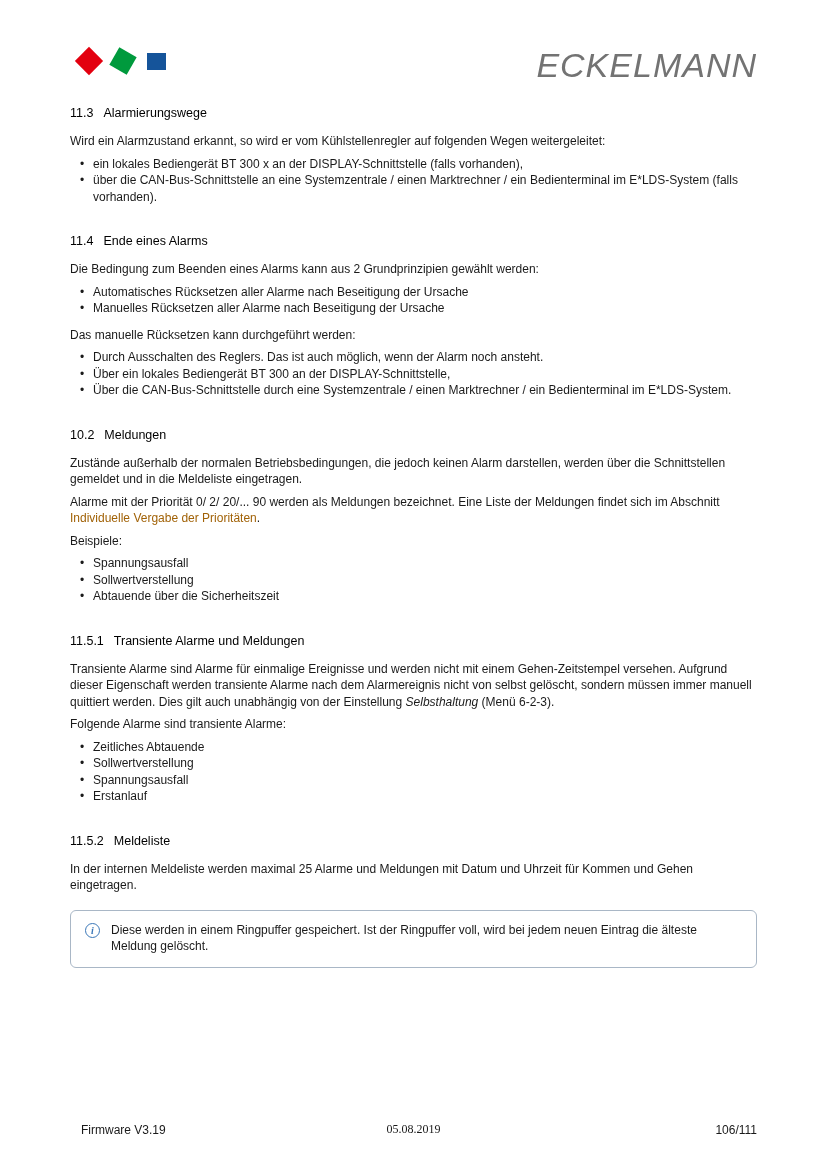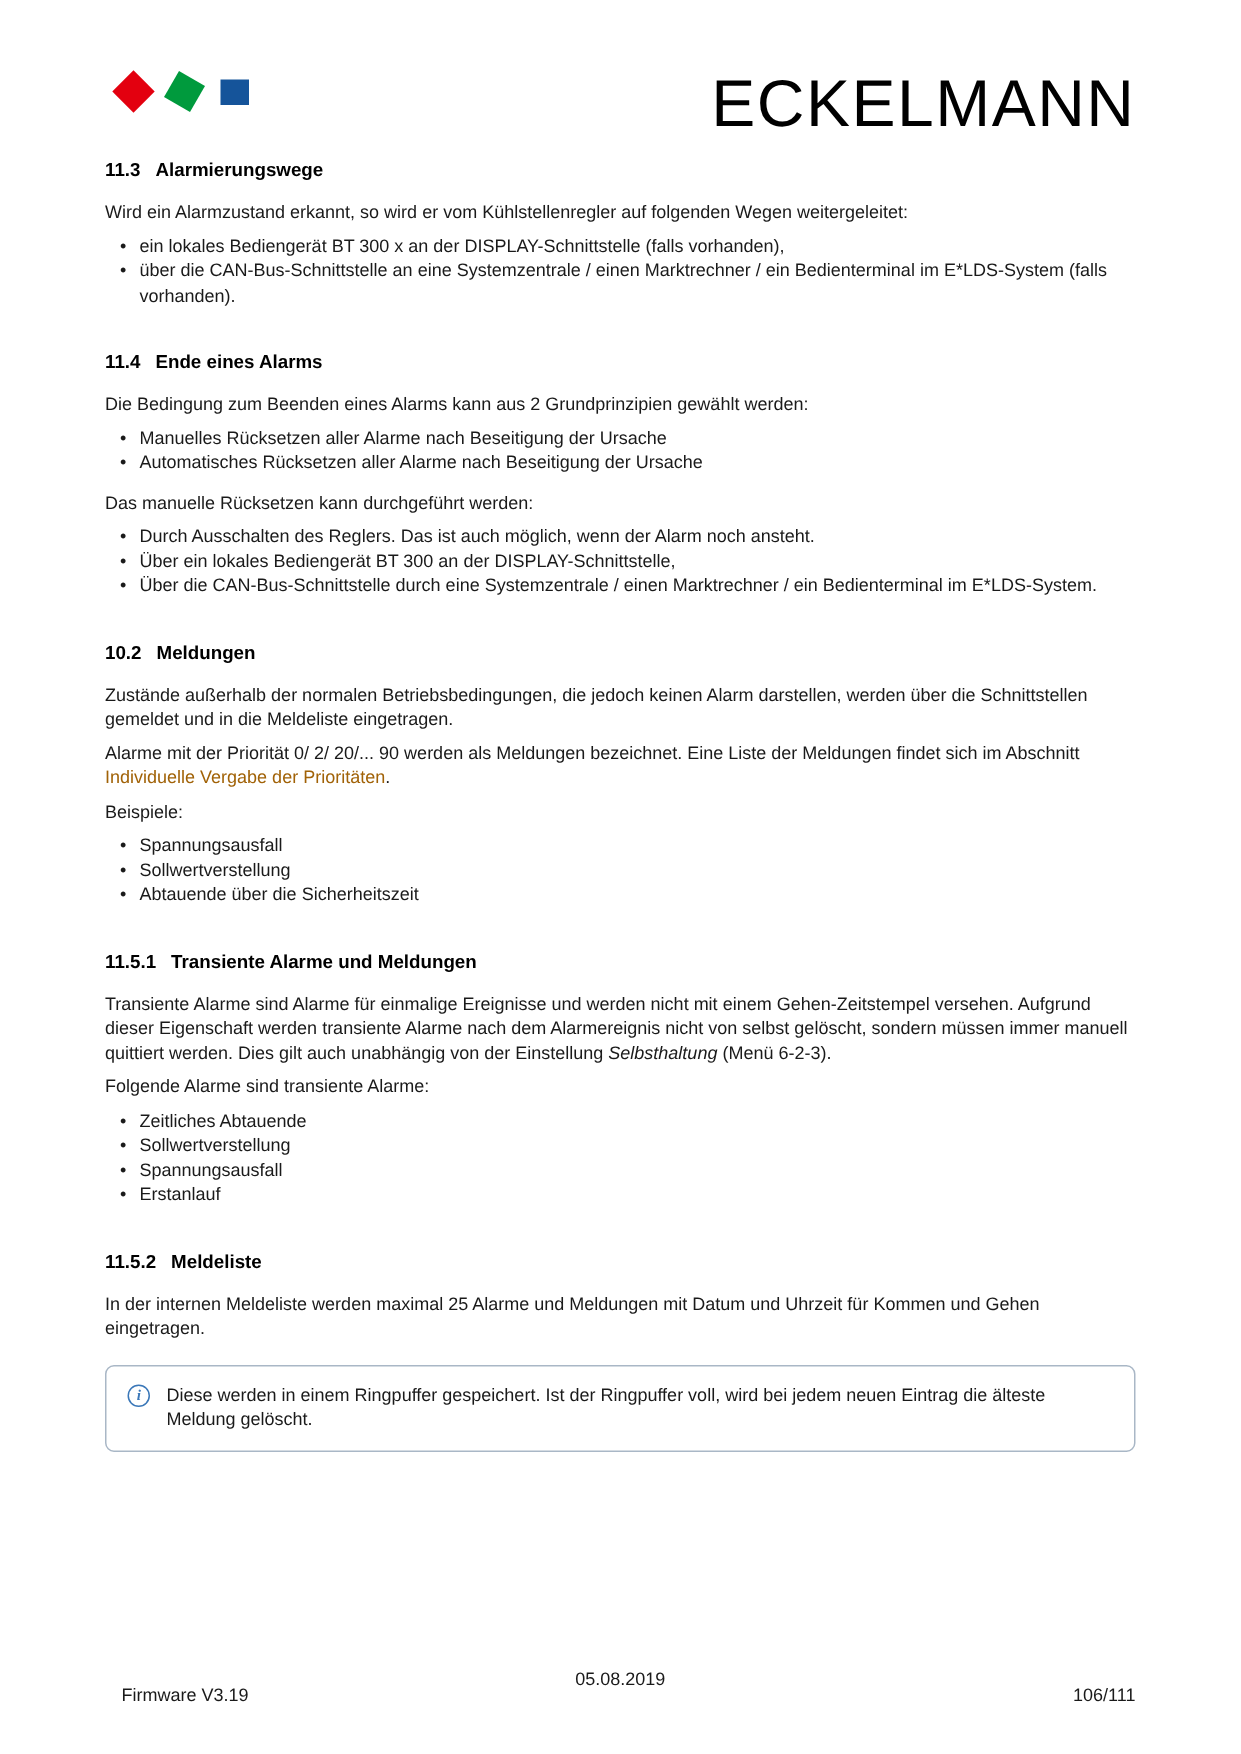--- a/index.html
+++ b/index.html
@@ -20,32 +20,33 @@
     align-items:flex-start;
     padding:46px 70px 0 75px;
     height:86px;
   }
   .logo-marks { position:relative; width:100px; height:34px; }
   .mark { position:absolute; }
   .mark-red   { width:20px; height:20px; background:#e3000f; transform:rotate(45deg); left:4px;  top:5px; }
   .mark-green { width:20px; height:20px; background:#009a3d; transform:rotate(30deg); left:38px; top:5px; }
   .mark-blue  { width:19px; height:17px; background:#15549a; left:72px; top:7px; }
   .brand {
-    font-size:44px;
+    font-size:34px;
     letter-spacing:1px;
-    color:#000000;
+    color:#737373;
     font-weight:400;
     line-height:1;
     margin-top:2px;
+    font-style:italic;
   }
   
   .content { padding:0 70px; }
   .h2 {
     font-size:12.5px;
-    font-weight:bold;
+    font-weight:normal;
     color:#000;
     margin:29px 0 13px 0;
   }
   .h2 .h-num { display:inline-block; margin-right:10px; }
   .content .h2:first-child { margin-top:20px; }
   p, .para {
     font-size:12px;
     line-height:16.5px;
     margin:0 0 6px 0;
   }
@@ -92,21 +93,21 @@
     margin-top:1px;
   }
   .note-text { font-size:12px; line-height:16.5px; }
   
   .footer {
     position:absolute;
     left:70px; right:70px; bottom:32px;
     font-size:12px;
   }
   .footer .f-left  { position:absolute; left:11px; bottom:0; }
-  .footer .f-center{ position:absolute; left:50%; transform:translateX(-50%); bottom:11px; }
+  .footer .f-center{ position:absolute; left:50%; transform:translateX(-50%); bottom:0;font-family:Liberation Serif, serif; }
   .footer .f-right { position:absolute; right:0; bottom:0; }
 </style>
 </head>
 <body>
 
 <div class="page">
 
   <div class="header">
     <div class="logo-marks">
       <div class="mark mark-red"></div>
@@ -125,22 +126,22 @@
     <ul class="bullets">
       <li>ein lokales Bediengerät BT 300 x an der DISPLAY-Schnittstelle (falls vorhanden),</li>
       <li>über die CAN-Bus-Schnittstelle an eine Systemzentrale / einen Marktrechner / ein Bedienterminal im E*LDS-System (falls vorhanden).</li>
     </ul>
 
     <div class="h2">
       <span class="h-num">11.4</span><span>Ende eines Alarms</span>
     </div>
     <p>Die Bedingung zum Beenden eines Alarms kann aus 2 Grundprinzipien gewählt werden:</p>
     <ul class="bullets">
+      <li>Automatisches Rücksetzen aller Alarme nach Beseitigung der Ursache</li>
       <li>Manuelles Rücksetzen aller Alarme nach Beseitigung der Ursache</li>
-      <li>Automatisches Rücksetzen aller Alarme nach Beseitigung der Ursache</li>
     </ul>
     <p>Das manuelle Rücksetzen kann durchgeführt werden:</p>
     <ul class="bullets">
       <li>Durch Ausschalten des Reglers. Das ist auch möglich, wenn der Alarm noch ansteht.</li>
       <li>Über ein lokales Bediengerät BT 300 an der DISPLAY-Schnittstelle,</li>
       <li>Über die CAN-Bus-Schnittstelle durch eine Systemzentrale / einen Marktrechner / ein Bedienterminal im E*LDS-System.</li>
     </ul>
 
     <div class="h2">
       <span class="h-num">10.2</span><span>Meldungen</span>

